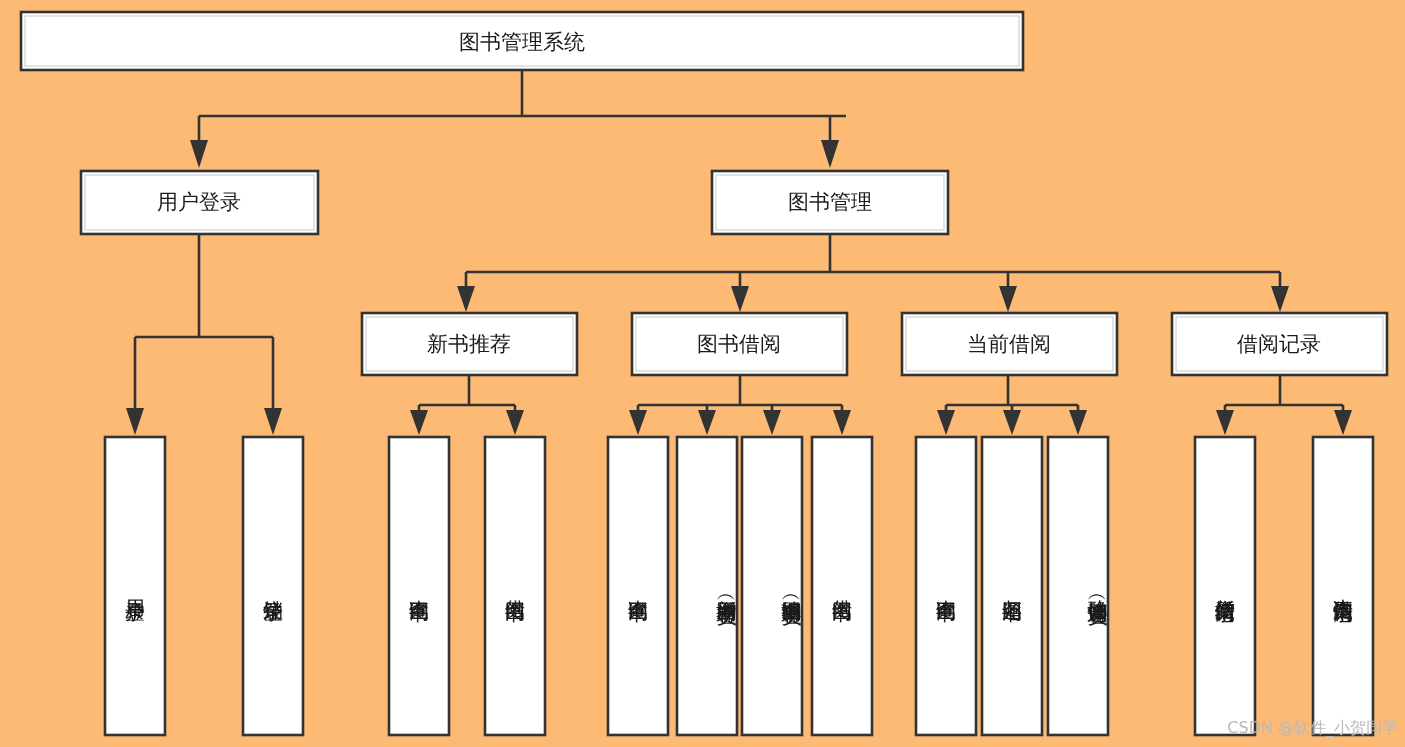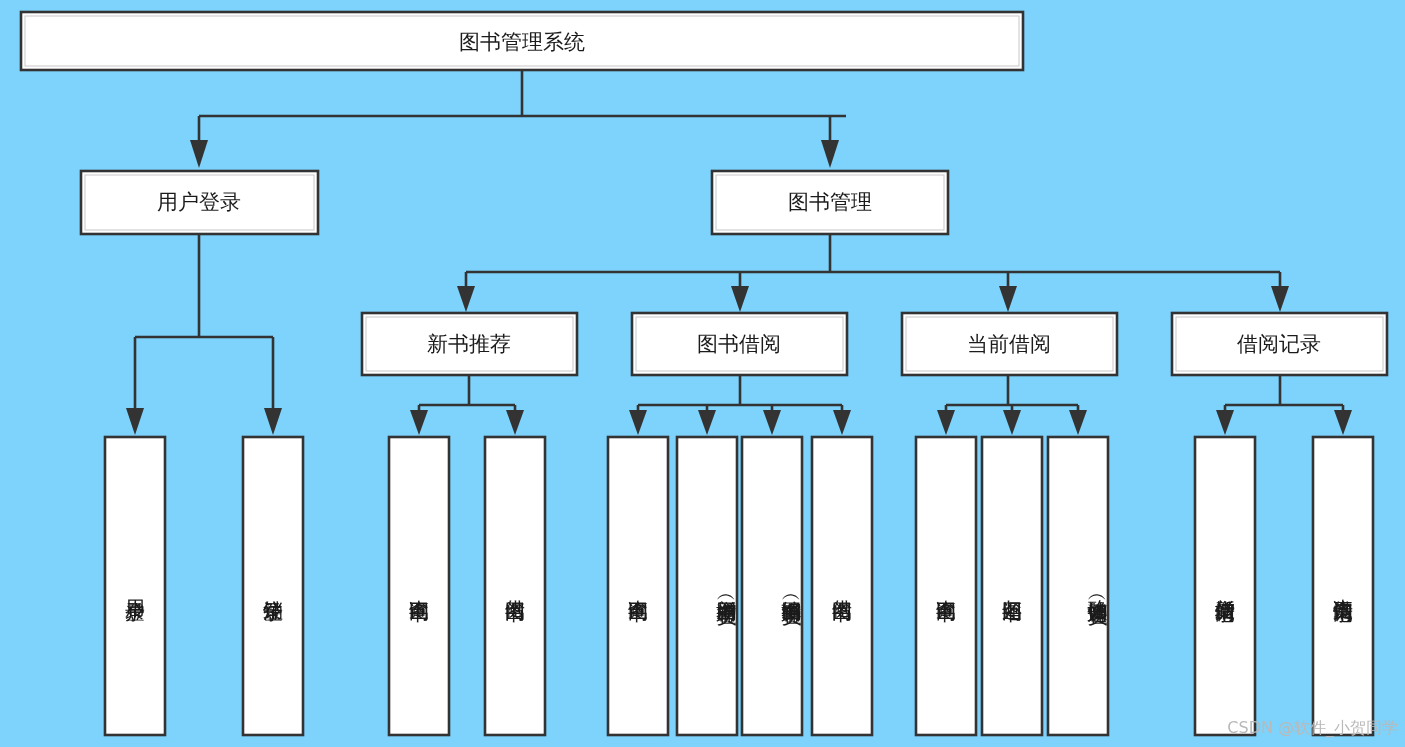--- a/index.html
+++ b/index.html
@@ -8,21 +8,21 @@
     padding: 0;
     background: #ffffff;
   }
   body {
     font-family: "DejaVu Sans", "Liberation Sans", sans-serif;
   }
   #diagram-root {
     position: relative;
     width: 1405px;
     height: 747px;
-    background: #7dd3fc;
+    background: #fdba74;
     overflow: hidden;
   }
   svg.diagram-canvas {
     position: absolute;
     top: 0;
     left: 0;
     width: 1405px;
     height: 747px;
     display: block;
   }

